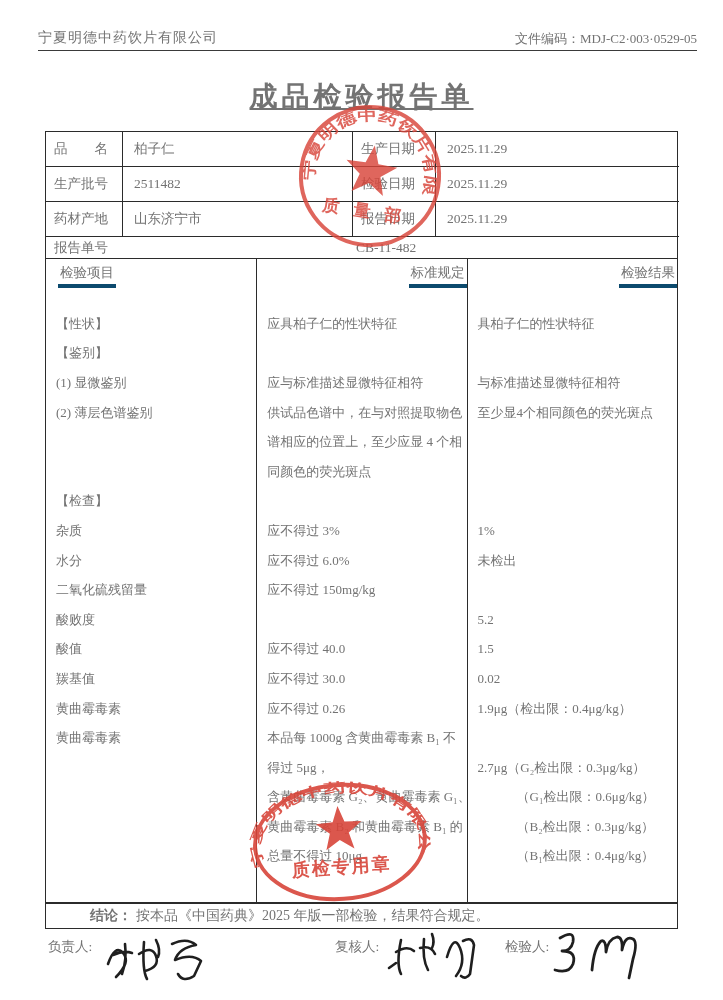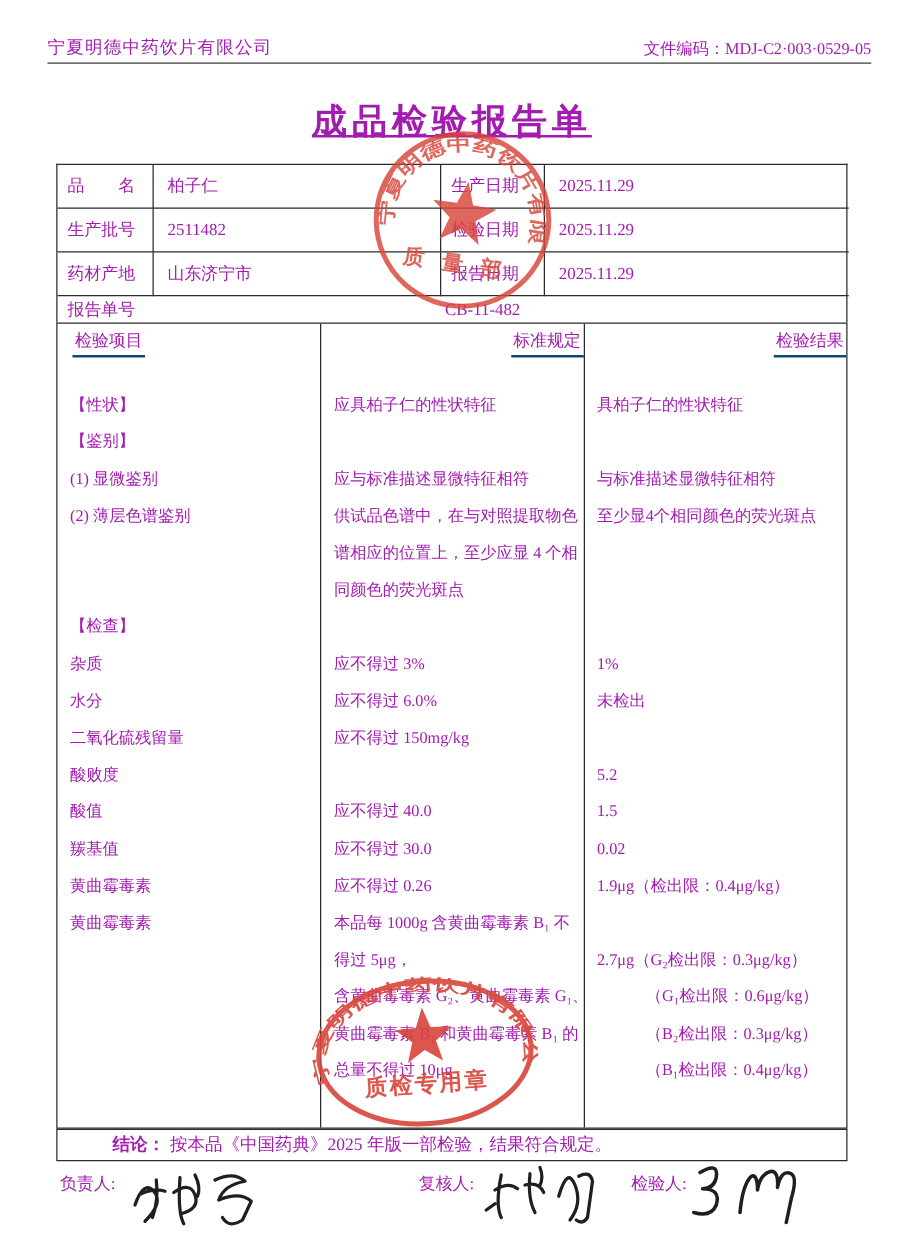--- a/index.html
+++ b/index.html
@@ -1,17 +1,17 @@
 <!DOCTYPE html>
 <html lang="zh"><head>
 <meta charset="utf-8">
 <style>
   html,body{margin:0;padding:0;background:#fff;}
   .page{position:relative;width:723px;height:1000px;background:#fff;overflow:hidden;
-        font-family:"Liberation Serif","DejaVu Serif",serif;color:#a21caf;}
+        font-family:"Liberation Serif","DejaVu Serif",serif;color:#737373;}
   
   .lh-company{position:absolute;left:38px;top:29px;font-size:14px;letter-spacing:1px;}
   .lh-code{position:absolute;right:26px;top:30px;font-size:13px;}
   .lh-rule{position:absolute;left:38px;right:26px;top:50px;border-top:1.5px solid #3a3a3a;}
   
   .doc-title{position:absolute;left:0;right:0;top:78px;text-align:center;
              font-size:28px;font-weight:bold;letter-spacing:4px;text-decoration:underline;}
   
   .info-table{position:absolute;left:45px;top:131px;width:633px;height:127px;box-sizing:border-box;
               border:1px solid #2b2b2b;border-bottom:none;display:grid;
@@ -26,21 +26,21 @@
   
   .main-table{position:absolute;left:45px;top:258px;width:633px;height:645px;box-sizing:border-box;
               border:1px solid #2b2b2b;font-size:13px;}
   .mcol{position:absolute;top:0;bottom:0;width:210.3px;box-sizing:border-box;}
   .mcol.c0{left:0;}
   .mcol.c1{left:210.3px;border-left:1px solid #2b2b2b;}
   .mcol.c2{left:420.6px;border-left:1px solid #2b2b2b;}
   .mhead{height:50px;display:flex;align-items:flex-start;padding-top:5px;box-sizing:border-box;}
   .c0 .mhead{justify-content:flex-start;padding-left:12px;}
   .c1 .mhead,.c2 .mhead{justify-content:flex-end;}
-  .mhead span{border-bottom:2px solid #0c4a6e;padding:0 2px 2px 2px;font-size:13.5px;}
+  .mhead span{border-bottom:4px solid #0c4a6e;padding:0 2px 2px 2px;font-size:13.5px;}
   .tline{height:29.6px;display:flex;align-items:center;padding-left:10px;white-space:pre;overflow:visible;font-family:Liberation Serif, serif;}
   
   .conclusion{position:absolute;left:45px;top:903px;width:633px;height:26px;box-sizing:border-box;
               border:1px solid #2b2b2b;border-top-width:1px;display:flex;align-items:center;
               padding-left:44px;font-size:14px;}
   .conclusion b{font-weight:bold;margin-right:4px;}
   
   .sig-label{position:absolute;top:938px;font-size:13.5px;}
   .sig-label.l1{left:48px;}
   .sig-label.l2{left:335px;}

